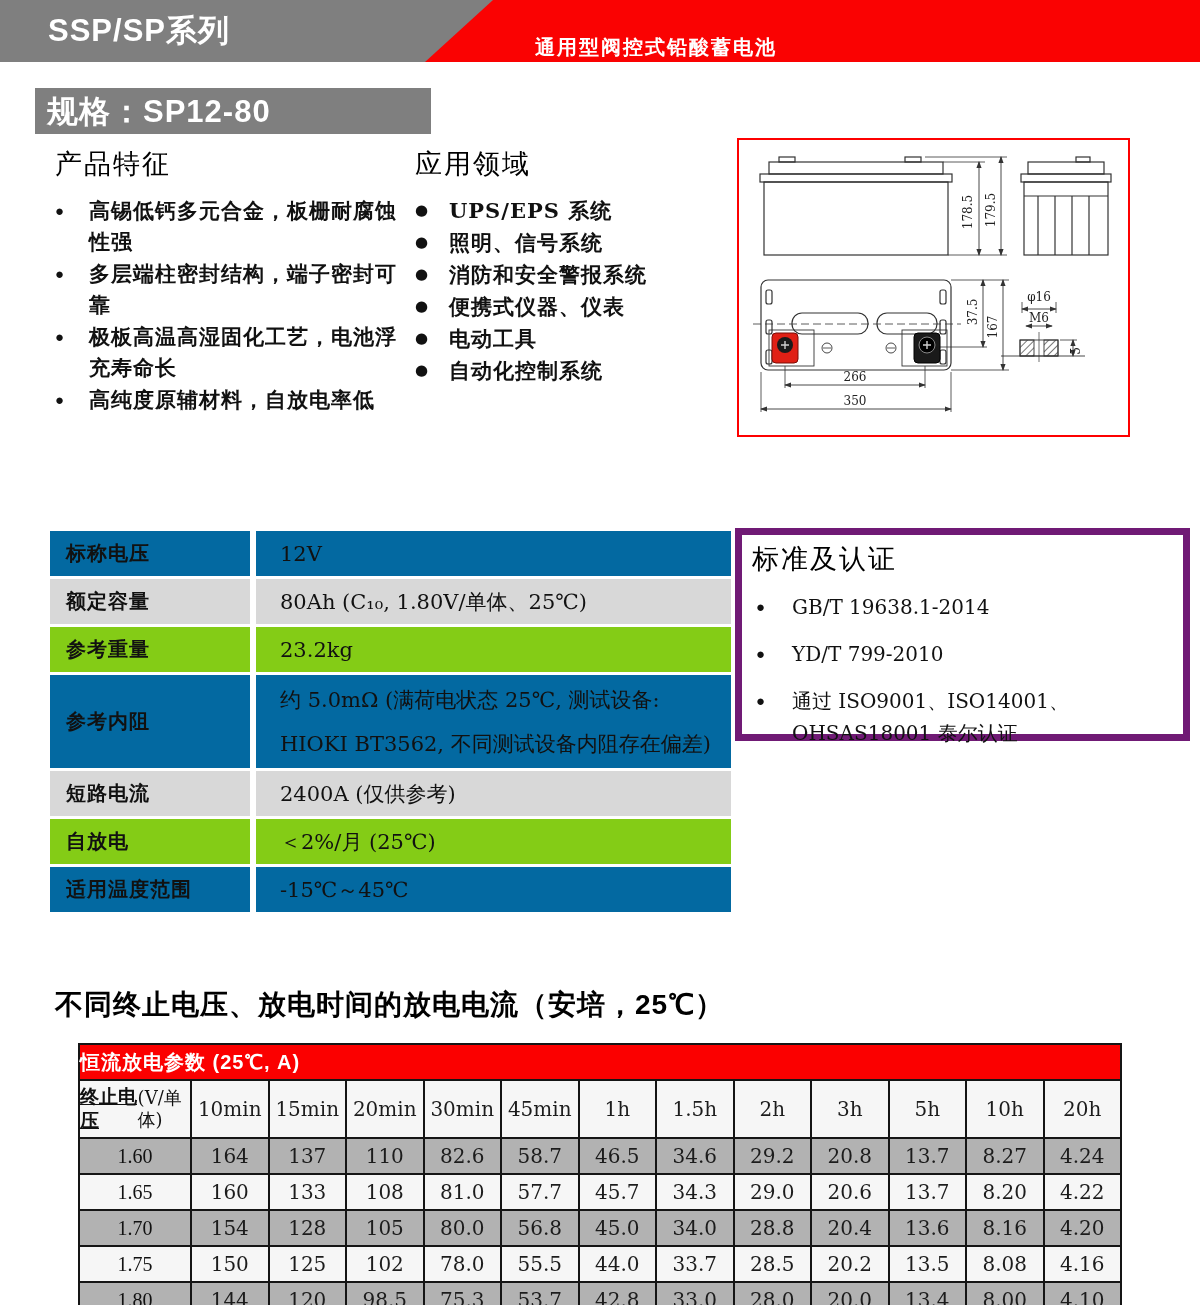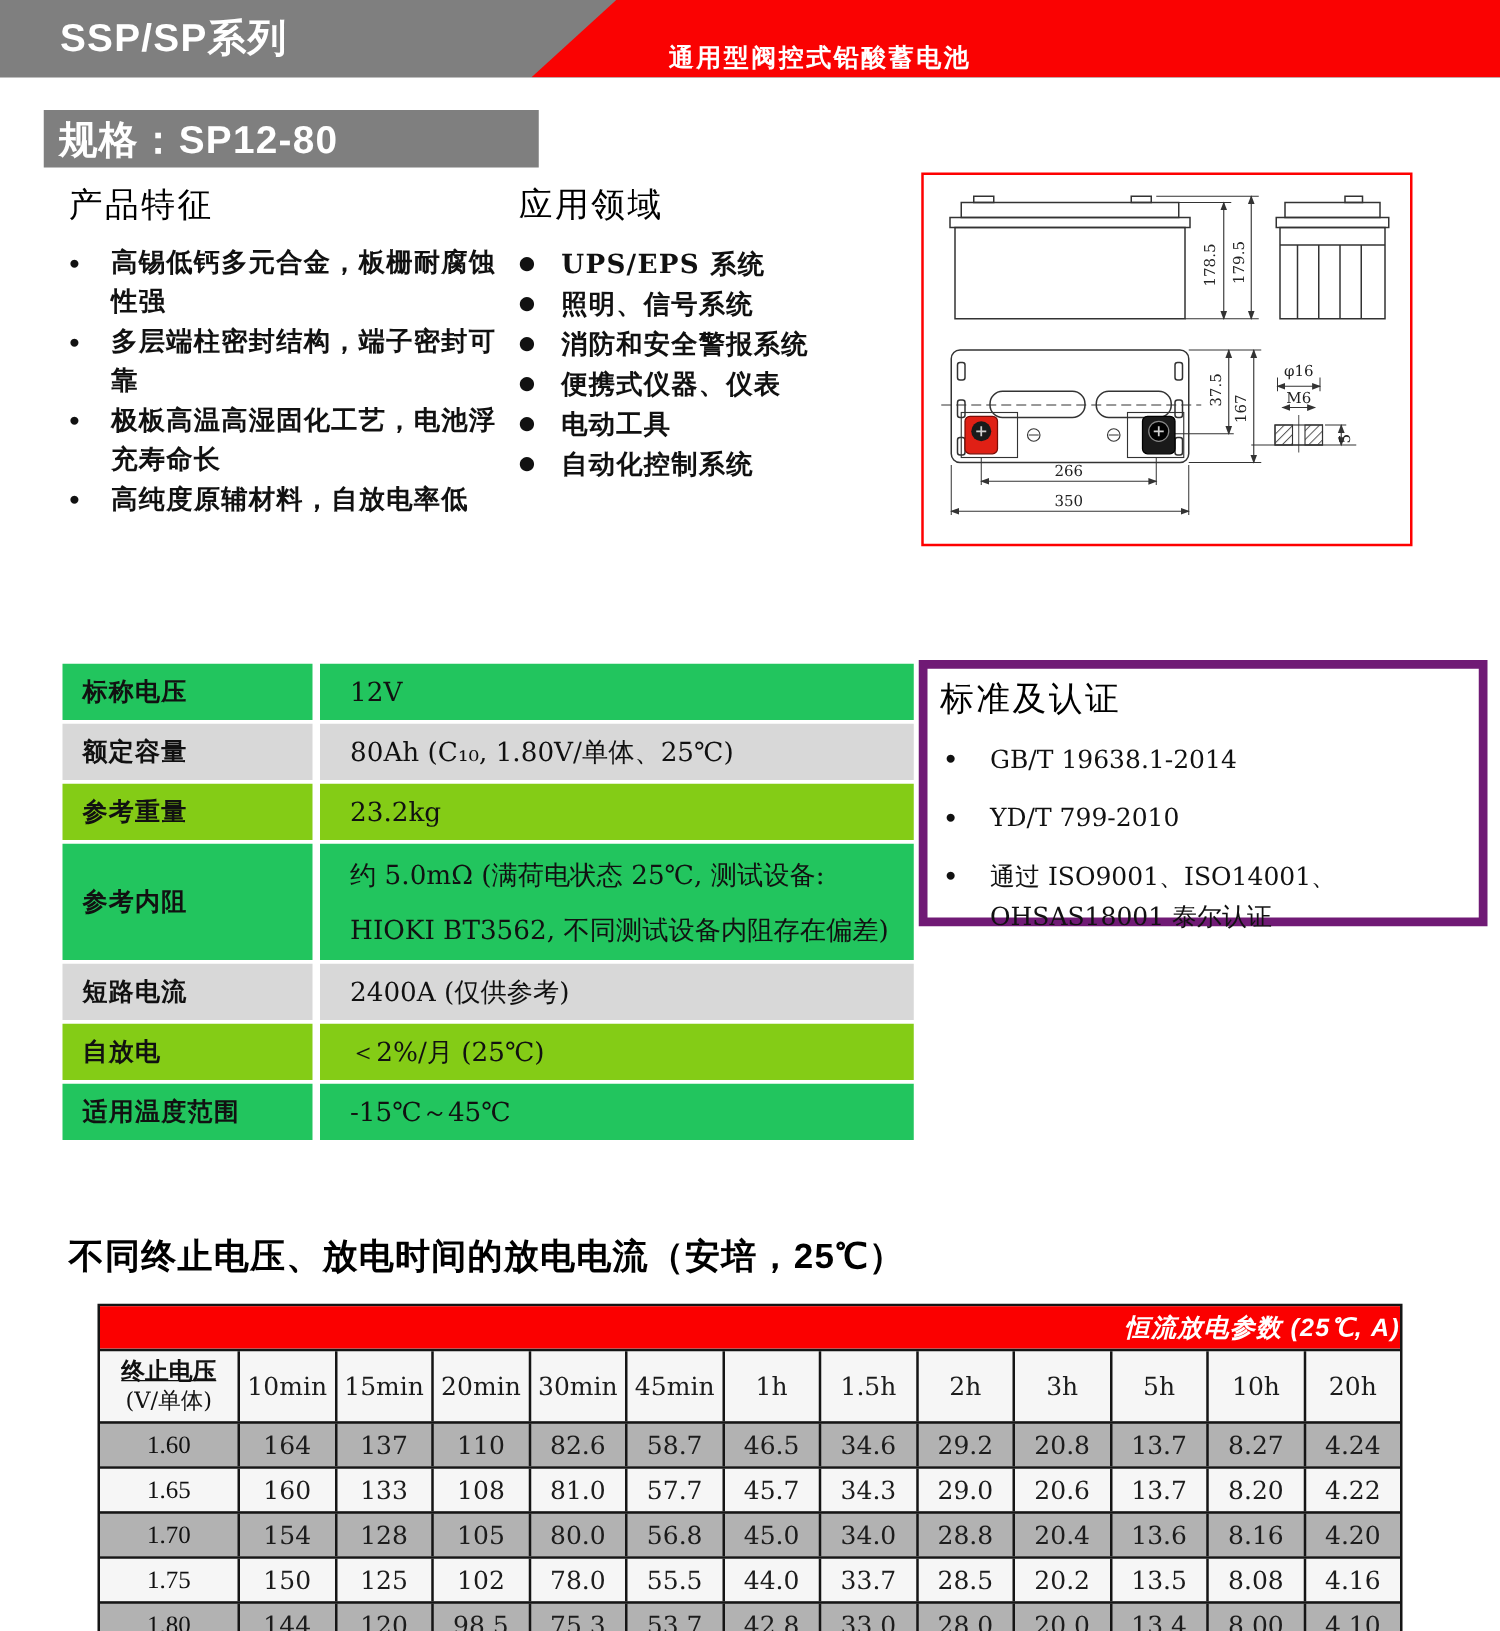--- a/index.html
+++ b/index.html
@@ -39,41 +39,41 @@
   
   .spec-table{position:absolute;left:50px;top:531px;width:681px;}
   .sp-row{display:flex;margin-bottom:3px;}
   .sp-label{width:200px;margin-right:6px;display:flex;align-items:center;padding-left:16px;
     box-sizing:border-box;font-size:20px;font-weight:bold;letter-spacing:1px;}
   .sp-value{flex:1;display:flex;align-items:center;padding-left:24px;padding-right:8px;
     box-sizing:border-box;font-size:21px;font-family:"DejaVu Serif", serif;}
   .h45{height:45px;}
   .h93{height:93px;}
   .h93 .sp-value{line-height:44px;}
-  .bg-a{background:#22c55e;}
+  .bg-a{background:#0369a1;}
   .bg-b{background:#d8d8d8;}
   .bg-c{background:#84cc16;}
 
   
   .standards-box{position:absolute;left:735px;top:528px;width:455px;height:213px;
     border:7px solid #701a75;box-sizing:border-box;padding:6px 10px 0 10px;}
   .standards-box .col-head{margin-bottom:14px;}
   .std-item{position:relative;padding-left:40px;font-size:20px;line-height:32px;margin-bottom:15px;
     font-family:"DejaVu Serif", serif;max-width:420px;}
   .std-item .blt{position:absolute;left:4px;top:0;font-size:15px;line-height:32px;font-family:"Liberation Sans",sans-serif;}
 
   
   .section-title{position:absolute;left:55px;top:986px;font-size:28px;font-weight:bold;
     letter-spacing:1px;color:#000;}
   .dtable{position:absolute;left:78px;top:1043px;width:1044px;border:2px solid #151515;
     box-sizing:border-box;background:#f6f6f6;}
-  .dt-redbar{height:34px;background:#fb0000;display:flex;align-items:center;justify-content:flex-end;font-style:italic;}
+  .dt-redbar{height:34px;background:#fb0000;display:flex;align-items:center;justify-content:flex-start;}
   .dt-redbar span{color:#fff;font-size:20px;font-weight:bold;letter-spacing:1px;}
   .dt-row{display:flex;border-top:2px solid #151515;}
-  .dt-corner{width:110px;display:flex;flex-direction:column;align-items:center;justify-content:center;
+  .dt-corner{width:110px;display:flex;align-items:center;justify-content:center;
     font-size:19px;box-sizing:border-box;}
   .dt-cells{display:flex;flex:1;}
   .dt-cell{flex:1;display:flex;align-items:center;justify-content:center;
     border-left:2px solid #151515;font-family:"DejaVu Serif", serif;font-size:20px;color:#1c1c1c;}
   .dt-head{height:56px;background:#f6f6f6;}
   .dt-head .dt-cell{font-size:20px;}
   .corner-l1{font-weight:bold;text-decoration:underline;font-size:19px;line-height:24px;}
   .corner-l2{font-family:"DejaVu Serif", serif;font-size:18px;line-height:22px;}
   .dt-data{height:34px;}
   .dt-vcell{font-family:Liberation Serif, serif;font-size:20px;}

